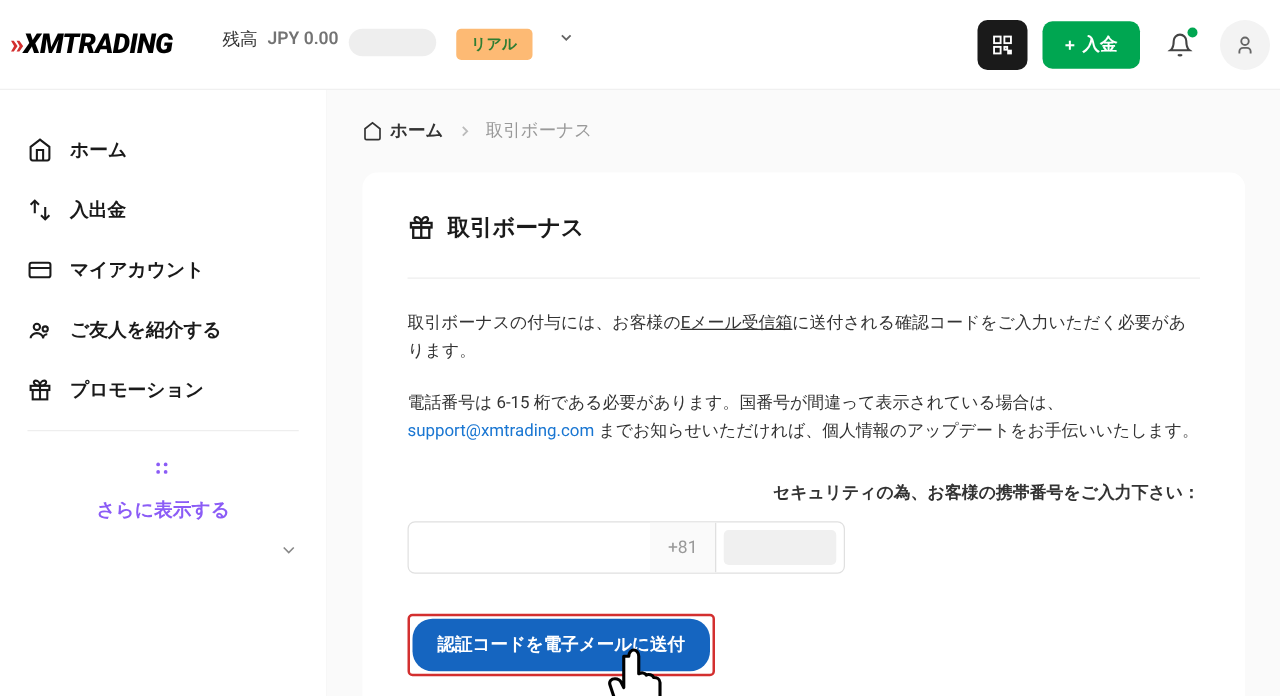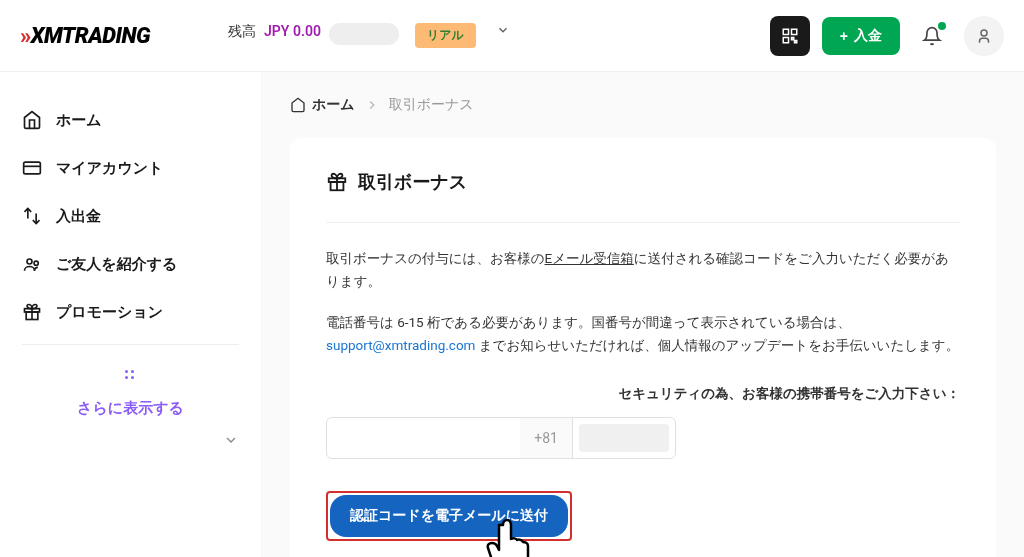--- a/index.html
+++ b/index.html
@@ -1,23 +1,23 @@
 <!DOCTYPE html>
 <html><head>
   <meta charset="utf-8">
   <style>
     * { margin: 0; padding: 0; box-sizing: border-box; }
     body { font-family: -apple-system, BlinkMacSystemFont, "Segoe UI", Roboto, "Helvetica Neue", Arial, sans-serif; background: #fff; color: #1a1a1a; width: 1024px; height: 557px; overflow: hidden; }
     
-    .header { display: flex; align-items: center; padding: 0 20px; height: 72px; border-bottom: 1px solid #f0f0f0; gap: 38px; }
+    .header { display: flex; align-items: center; padding: 0 8px; height: 72px; border-bottom: 1px solid #f0f0f0; }
     .logo { font-size: 22px; font-weight: 900; font-style: italic; letter-spacing: -0.5px; color: #000; }
     .logo .arrows { color: #d32f2f; font-style: normal; }
     .balance-wrap { display: flex; align-items: flex-start; margin-left: 40px; gap: 8px; }
     .balance-label { font-size: 14px; color: #333; }
-    .balance-val { color: #a21caf; font-weight: 600; font-size: 14px; }
+    .balance-val { color: #737373; font-weight: 600; font-size: 14px; }
     .balance-blur { background: #eee; border-radius: 12px; width: 70px; height: 22px; }
     .real-badge { background: #fdba74; color: #2e7d32; padding: 4px 12px; border-radius: 4px; font-size: 12px; font-weight: 600; margin-left: 8px; }
     .chevron { margin-left: 12px; color: #666; }
     .header-right { margin-left: auto; display: flex; align-items: center; gap: 12px; }
     .qr-btn { width: 40px; height: 40px; background: #1a1a1a; border-radius: 8px; display: flex; align-items: center; justify-content: center; color: #fff; cursor: pointer; }
     .deposit-btn { background: #00a651; color: #fff; padding: 10px 18px; border-radius: 8px; font-size: 14px; font-weight: 600; display: flex; align-items: center; gap: 6px; cursor: pointer; border: none; }
     .bell-btn, .user-btn { width: 40px; height: 40px; border-radius: 50%; display: flex; align-items: center; justify-content: center; cursor: pointer; position: relative; }
     .user-btn { background: #f3f3f3; color: #666; }
     .bell-btn { color: #444; }
     .bell-dot { position: absolute; top: 6px; right: 6px; width: 8px; height: 8px; background: #00a651; border-radius: 50%; }
@@ -103,36 +103,36 @@
         <svg width="20" height="20" viewBox="0 0 24 24" fill="none" stroke="currentColor" stroke-width="2">
             <path d="M3 9l9-7 9 7v11a2 2 0 0 1-2 2H5a2 2 0 0 1-2-2z"></path>
             <polyline points="9 22 9 12 15 12 15 22"></polyline>
           </svg>
       </span>
       <span>ホーム</span>
     </div>
     <div class="sidebar-item">
       <span class="icon">
         <svg width="20" height="20" viewBox="0 0 24 24" fill="none" stroke="currentColor" stroke-width="2">
-            <rect x="2" y="5" width="20" height="14" rx="2"></rect>
-            <line x1="2" y1="10" x2="22" y2="10"></line>
-          </svg>
-      </span>
-      <span>マイアカウント</span>
-    </div>
-    <div class="sidebar-item">
-      <span class="icon">
-        <svg width="20" height="20" viewBox="0 0 24 24" fill="none" stroke="currentColor" stroke-width="2">
             <path d="M7 3v12"></path>
             <path d="M3 7l4-4 4 4"></path>
             <path d="M17 21V9"></path>
             <path d="M13 17l4 4 4-4"></path>
           </svg>
       </span>
       <span>入出金</span>
+    </div>
+    <div class="sidebar-item">
+      <span class="icon">
+        <svg width="20" height="20" viewBox="0 0 24 24" fill="none" stroke="currentColor" stroke-width="2">
+            <rect x="2" y="5" width="20" height="14" rx="2"></rect>
+            <line x1="2" y1="10" x2="22" y2="10"></line>
+          </svg>
+      </span>
+      <span>マイアカウント</span>
     </div>
     <div class="sidebar-item">
       <span class="icon">
         <svg width="20" height="20" viewBox="0 0 24 24" fill="none" stroke="currentColor" stroke-width="2">
             <circle cx="9" cy="9" r="3"></circle>
             <circle cx="17" cy="11" r="2.5"></circle>
             <path d="M3 20c0-3 3-5 6-5s6 2 6 5"></path>
             <path d="M15 20c0-2 1.5-4 4-4"></path>
           </svg>
       </span>

